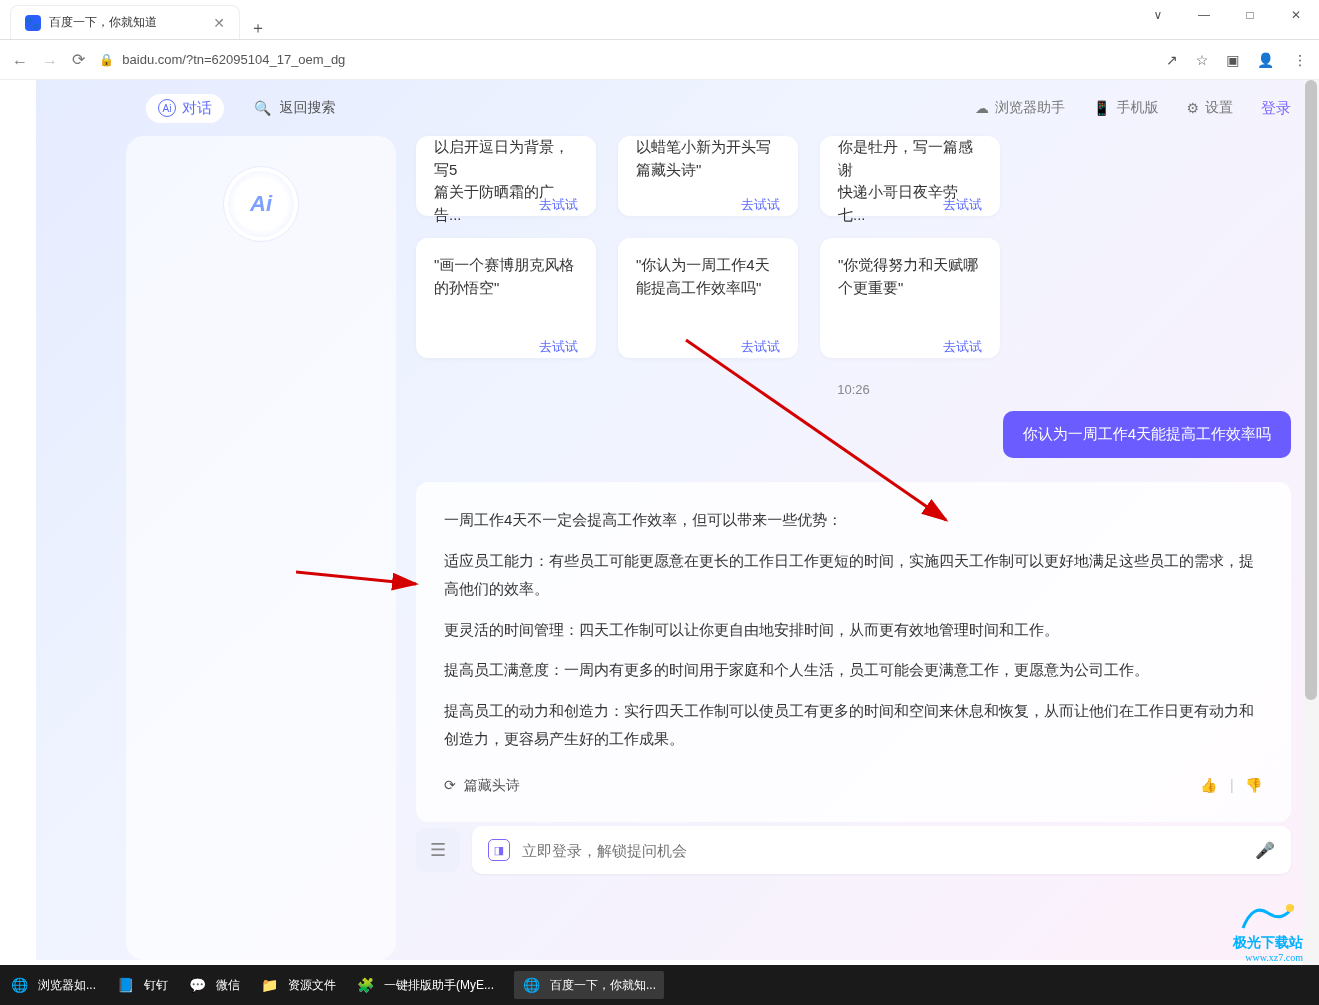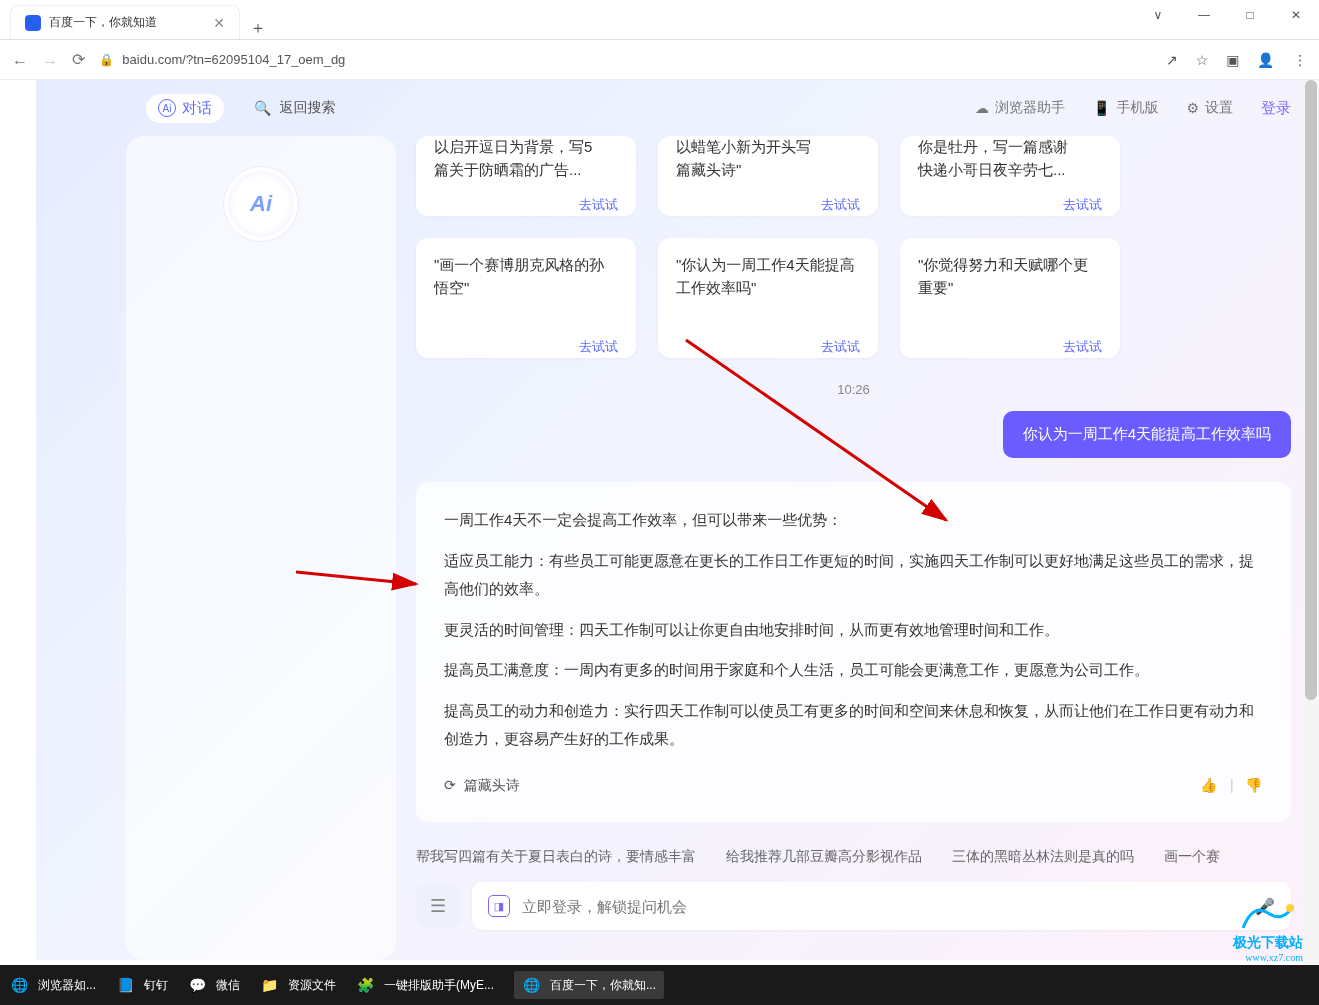--- a/index.html
+++ b/index.html
@@ -32,21 +32,21 @@
 .content { display: flex; padding: 0 28px 0 90px; gap: 20px; height: calc(100% - 56px); }
 
 .left-col { width: 270px; background: rgba(255,255,255,0.6); border-radius: 18px; padding: 30px 20px; }
 .big-ai { width: 76px; height: 76px; border-radius: 50%; background: #fff; border: 1px solid #e8ebff; display: flex; align-items: center; justify-content: center; margin: 0 auto; position: relative;}
 .big-ai::before{content:""; position:absolute; inset:4px; border-radius:50%; background: radial-gradient(circle,#fff 55%,#e4e8ff 100%);}
 .big-ai span { position: relative; color: #7da0ff; font-weight: bold; font-size: 22px; font-style: italic;}
 
 .chat-col { flex: 1; display: flex; flex-direction: column; position: relative; }
 .cards-row { display: flex; gap: 22px; }
 .cards-row + .cards-row { margin-top: 22px; }
-.card { background: #fff; border-radius: 12px; padding: 16px 18px 40px; width: 220px; height: 120px; position: relative; font-size: 15px; color: #333; line-height: 1.5; box-shadow: 0 1px 4px rgba(0,0,0,0.04);}
+.card { background: #fff; border-radius: 12px; padding: 16px 18px 40px; width: 180px; height: 120px; position: relative; font-size: 15px; color: #333; line-height: 1.5; box-shadow: 0 1px 4px rgba(0,0,0,0.04);}
 .card-top-cut { padding: 0 18px 40px; height: 80px; }
 .card .quoteA{ color:#333;}
 .try-btn { position: absolute; right: 18px; bottom: 2px; color: #5b6bff; font-size: 13px; }
 .card-top-cut .txt{font-size:15px; line-height:1.5; color:#333;}
 
 .time-row { text-align: center; color: #888; font-size: 13px; margin: 24px 0 14px; }
 .user-bubble { background: #6a5cff; color: #fff; border-radius: 10px; padding: 14px 20px; font-size: 15px; margin-left: auto; max-width: 340px;}
 
 .answer-box { background: rgba(255,255,255,0.8); border-radius: 12px; padding: 24px 28px; margin-top: 24px; font-size: 15px; color: #333; line-height: 1.9; position: relative;}
 .answer-box p { margin-bottom: 12px; }
@@ -203,26 +203,20 @@
           <span>⟳</span>
           <span>篇藏头诗</span>
           <span class="thumb-group">
             <span>👍</span>
             <span style="color:#ccc">|</span>
             <span>👎</span>
           </span>
         </div>
       </div>
 
-      <div class="suggest-row">
-        <span>帮我写四篇有关于夏日表白的诗，要情感丰富</span>
-        <span>给我推荐几部豆瓣高分影视作品</span>
-        <span>三体的黑暗丛林法则是真的吗</span>
-        <span>画一个赛</span>
-      </div>
 
       <div class="input-row">
         <div class="input-side">☰</div>
         <div class="input-main">
           <span class="input-cube">◨</span>
           <input placeholder="立即登录，解锁提问机会" style="">
           <span class="mic">🎤</span>
         </div>
       </div>
 

